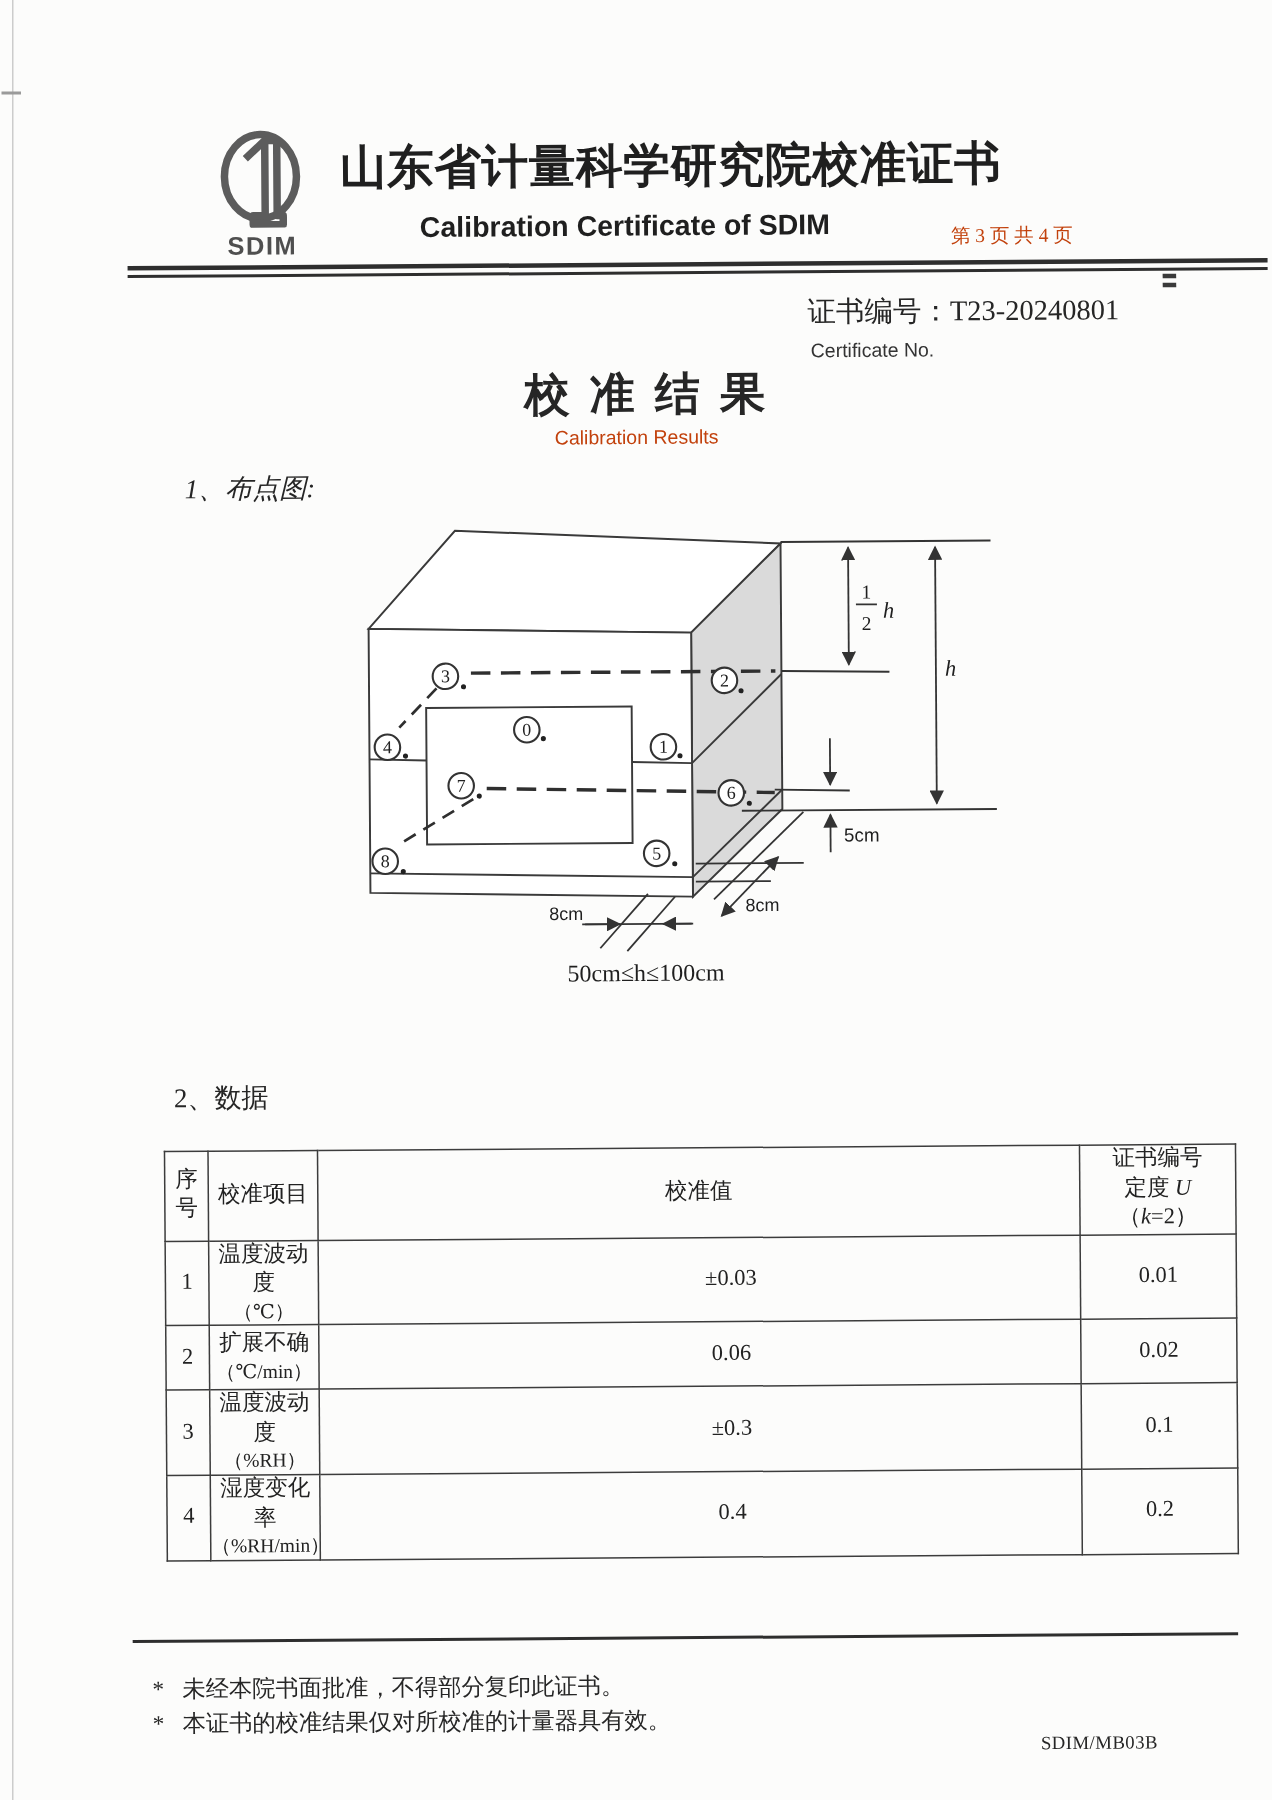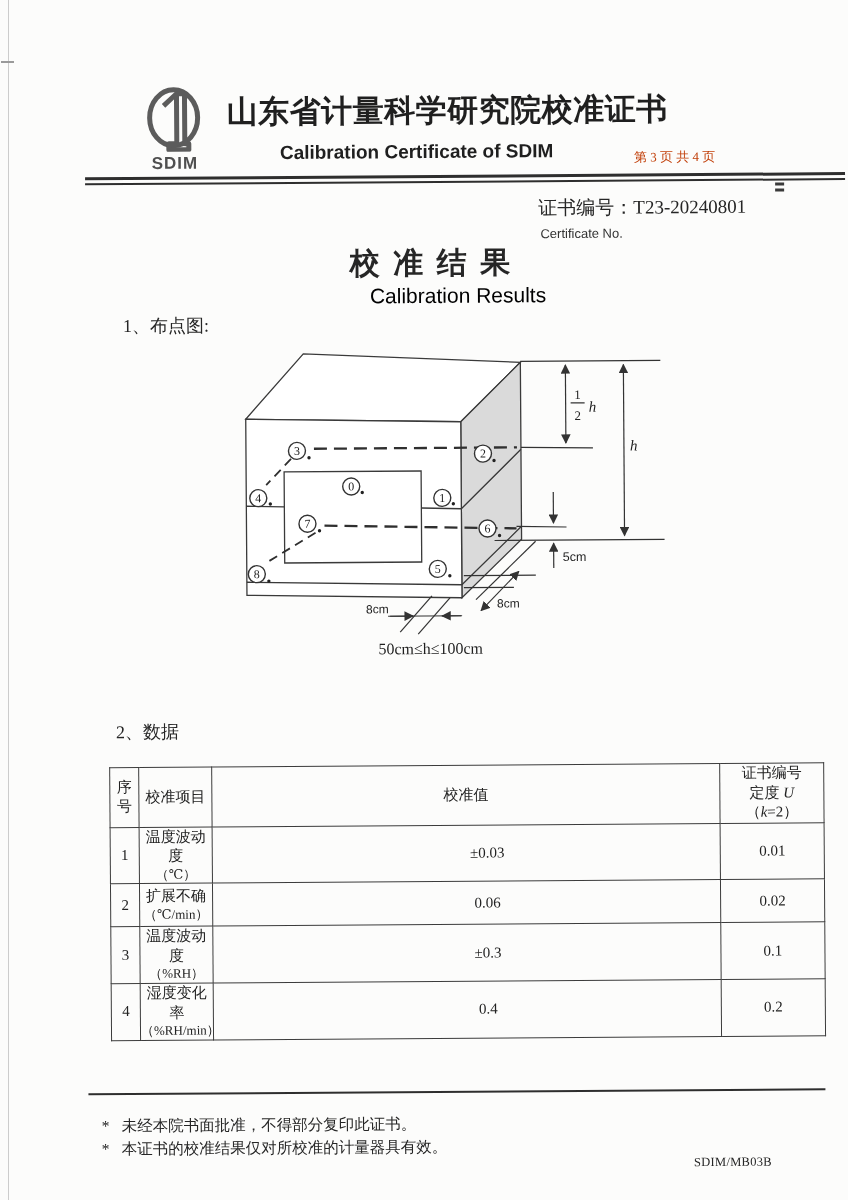--- a/index.html
+++ b/index.html
@@ -20,21 +20,21 @@
   .logo-text{font-family:"Liberation Sans","DejaVu Sans",sans-serif;
     font-weight:bold;font-size:17px;color:#4f4f4f;letter-spacing:1px;margin-top:-2px;}
   .title-cn{left:230px;top:90px;font-size:31px;font-weight:600;letter-spacing:0.5px;color:#1f1f1f;white-space:nowrap;}
   .title-en{left:283px;top:141px;font-size:19px;font-weight:bold;color:#1f1f1f;white-space:nowrap;}
   .page-label{left:637px;top:150px;font-size:13px;color:#c2410c;white-space:nowrap;}
   
   .cert-line{left:541px;top:196px;font-size:19px;white-space:nowrap;}
   .cert-sub{left:543px;top:211px;font-size:13px;color:#333;margin-top:16px;}
   
   .result-cn{left:352px;top:243px;font-size:30px;font-weight:700;letter-spacing:3px;white-space:nowrap;}
-  .result-en{left:372px;top:284px;font-size:21px;color:#000000;}
+  .result-en{left:372px;top:284px;font-size:13px;color:#c2410c;}
   .sec-head{font-size:18px;white-space:nowrap;}
   
   .data-table{position:absolute;left:108px;top:765px;width:714px;border-collapse:collapse;table-layout:fixed;}
   .data-table td{border:1.2px solid #3c3c3c;text-align:center;vertical-align:middle;
     font-size:15px;color:#222;padding:0;line-height:1.3;}
   .data-table .hdr{height:58px;}
   .data-table .unit{font-size:13px;display:block;}
   .data-table .item{display:block;}
   .u-head{font-size:13.5px;line-height:1.35;}
   .val-cell{text-indent:42px;}
@@ -72,21 +72,21 @@
   <div class="abs cert-line">
     <span>证书编号：</span><span>T23-20240801</span>
   </div>
   <div class="abs cert-sub sans">Certificate No.</div>
   <div class="abs stray-mark" style="left:778px;top:185px;"></div>
   <div class="abs stray-mark" style="left:778px;top:191px;"></div>
 
   <div class="abs result-cn">校 准 结 果</div>
   <div class="abs result-en sans">Calibration Results</div>
 
-  <div class="abs sec-head" style="left:125px;top:312px;">1、布点图:</div>
+  <div class="abs sec-head" style="left:125px;top:312px;font-style:italic;">1、布点图:</div>
 
   <svg class="abs" style="left:230px;top:350px;" width="440" height="320" viewBox="0 0 440 320">
     <defs>
       <marker id="arr" viewBox="0 0 10 10" refX="9" refY="5" markerWidth="8" markerHeight="8" orient="auto-start-reverse">
         <path d="M0,0 L10,5 L0,10 Z" fill="#333"></path>
       </marker>
     </defs>
     <g stroke="#3a3a3a" stroke-width="1.3" fill="none">
       <path d="M17,68 L75,3 L292,13 L232,72 Z" fill="#ffffff"></path>
       <path d="M232,72 L292,13 L292,190 L232,248 Z" fill="#dadada"></path>

